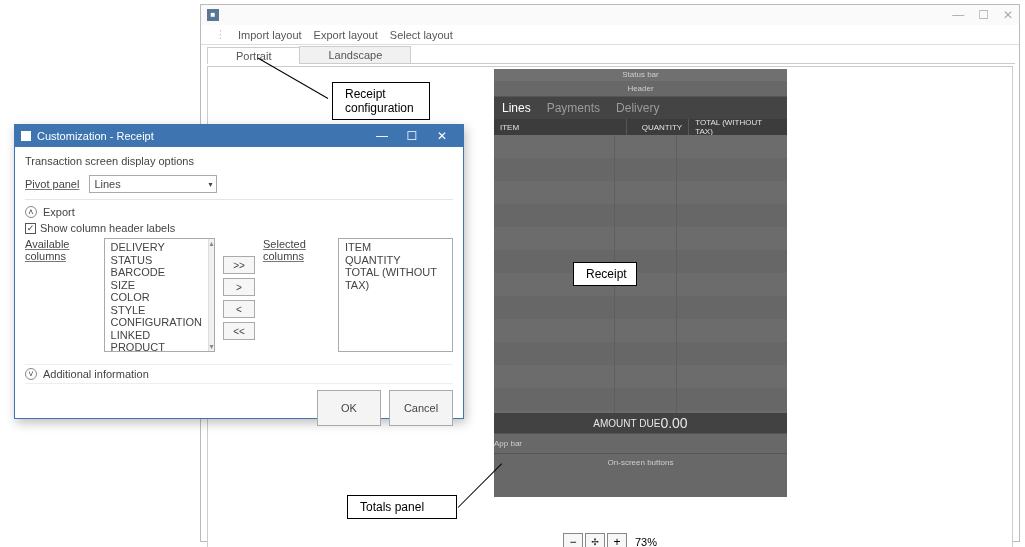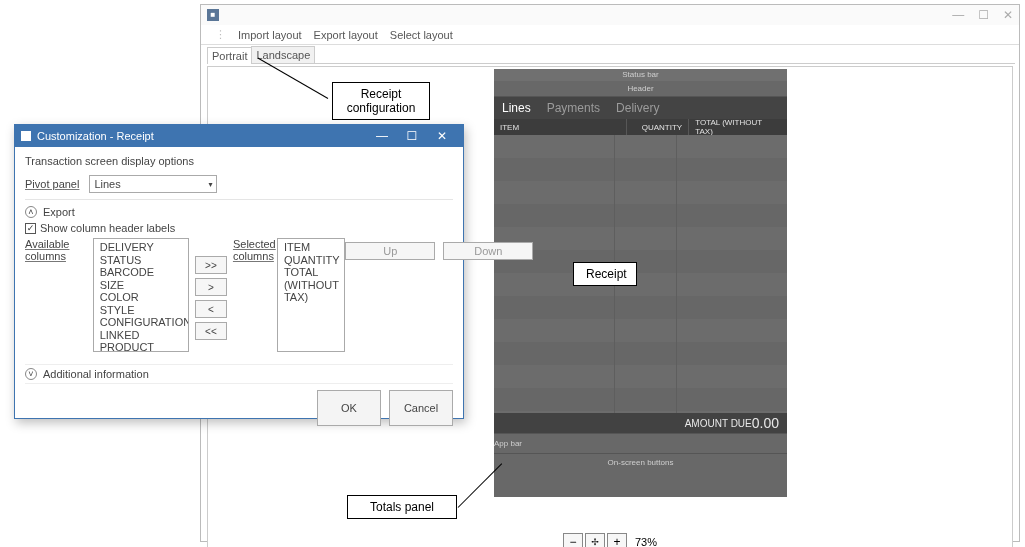--- a/index.html
+++ b/index.html
@@ -9,48 +9,48 @@
   .mainwin { position: absolute; left: 200px; top: 4px; width: 820px; height: 538px; border: 1px solid #bbb; background: #fff; }
   .titlebar { height: 20px; background: #fafafa; display: flex; align-items: center; padding: 0 6px; color: #7a7a7a; font-size: 11px; }
   .tb-icon { width: 12px; height: 12px; background: #5a7697; color: #fff; text-align: center; line-height: 12px; font-size: 8px; margin-right: 6px; }
   .winbtns { margin-left: auto; display: flex; gap: 14px; color: #aaa; font-size: 12px; }
 
   .menubar { height: 20px; border-bottom: 1px solid #ddd; display: flex; align-items: center; padding: 0 14px; gap: 12px; color: #575757; }
   .menubar span { cursor: pointer; }
   .menubar .dots { color: #bdbdbd; margin-right: 0; }
 
   .tabs { display: flex; border-bottom: 1px solid #ccc; margin: 1px 4px 0 6px; }
-  .tab { padding: 2px 4px; border: 1px solid #ccc; border-bottom: none; margin-right: -1px; background: #f1f1f1; color: #555; cursor: pointer; }
+  .tab { padding: 2px 28px; border: 1px solid #ccc; border-bottom: none; margin-right: -1px; background: #f1f1f1; color: #555; cursor: pointer; }
   .tab.active { background: #fff; position: relative; top: 1px; }
 
   .canvas { position: relative; margin: 2px 6px 6px 6px; height: 488px; border: 1px solid #ccc; background: #fff; }
 
   
   .device { position: absolute; left: 286px; top: 2px; width: 293px; height: 428px; background: #6a6a6a; color: #e2e2e2; }
   .d-statusbar { height: 12px; background: #707070; text-align: center; font-size: 8px; line-height: 12px; color: #cfcfcf; }
   .d-header { height: 16px; text-align: center; font-size: 8px; line-height: 16px; background: #686868; border-bottom: 1px solid #555; color: #cfcfcf; }
   .d-tabs { height: 22px; display: flex; align-items: center; gap: 16px; padding: 0 8px; background: #444; font-size: 12px; }
   .d-tabs .on { color: #fff; } .d-tabs .off { color: #9b9b9b; }
   .d-cols { height: 16px; display: flex; background: #3c3c3c; font-size: 8px; }
   .d-cols div { display: flex; align-items: center; padding: 0 6px; }
   .d-cols .c1 { flex: 1.4; border-right: 1px solid #575757; }
   .d-cols .c2 { width: 62px; justify-content: flex-end; border-right: 1px solid #575757; }
   .d-cols .c3 { flex: 1; justify-content: center; }
   .d-rows { background: repeating-linear-gradient(#6c6c6c 0, #6c6c6c 23px, #676767 23px, #676767 46px); height: 278px; position: relative; }
   .d-rows .vline { position: absolute; top: 0; bottom: 0; width: 1px; background: #5e5e5e; }
-  .d-total { height: 20px; background: #424242; display: flex; justify-content: flex-end; align-items: center; padding: 2px 8px; font-size: 10px; color: #e8e8e8; }
+  .d-total { height: 20px; background: #424242; display: flex; justify-content: center; align-items: center; padding: 2px 8px; font-size: 10px; color: #e8e8e8; }
   .d-appbar { height: 20px; text-align: left; font-size: 8px; line-height: 20px; background: #686868; color: #cfcfcf; border-top: 1px solid #555; }
   .d-onsc { height: 44px; text-align: center; font-size: 8px; padding-top: 4px; background: #686868; color: #cfcfcf; border-top: 1px solid #555; }
 
   .zoomctl { position: absolute; left: 0; right: 0; bottom: 2px; display: flex; justify-content: center; align-items: center; gap: 2px; }
   .zbtn { width: 20px; height: 18px; border: 1px solid #888; background: #f7f7f7; display: flex; align-items: center; justify-content: center; font-size: 12px; cursor: pointer; }
   .zval { margin-left: 6px; }
 
   
-  .callout { position: absolute; background: #fff; border: 1px solid #000; padding: 4px 12px; font-size: 12px; text-align: center; line-height: 14px; }
+  .callout { position: absolute; background: #fff; border: 1px solid #000; padding: 4px 12px; font-size: 12px; text-align: left; line-height: 14px; }
   .line { position: absolute; background: #000; height: 1px; transform-origin: left center; }
 
   
   .dialog { position: absolute; left: 14px; top: 124px; width: 450px; height: 295px; border: 1px solid #3e74b0; background: #fff; box-shadow: 2px 4px 10px rgba(0,0,0,0.25); }
   .dlg-title { height: 22px; background: #3e74b0; color: #fff; display: flex; align-items: center; padding: 0 6px; font-size: 11px; }
   .dlg-title .wicon { width: 10px; height: 10px; background: #fff; margin-right: 6px; display:inline-block; }
   .dlg-wbtns { margin-left: auto; display: flex; }
   .dlg-wbtns div { width: 30px; text-align: center; font-size: 12px; cursor: pointer; }
   .dlg-body { padding: 6px 10px 6px 10px; color: #444; position: relative; }
   .dlg-body .heading { margin: 2px 0 8px 0; }
@@ -208,24 +208,20 @@
       </div>
       <div class="col-list">
         <span class="ulabel">Selected columns</span>
         <div class="listbox">
           <div class="listcontent">
             <div>ITEM</div>
             <div>QUANTITY</div>
             <div>TOTAL (WITHOUT TAX)</div>
           </div>
         </div>
-        <div class="updown">
-          <div class="udbtn">Up</div>
-          <div class="udbtn">Down</div>
-        </div>
       </div>
     </div>
 
     <div class="addl">
       <span class="circ">˅</span>
       <span>Additional information</span>
     </div>
 
     <div class="dlg-footer">
       <div class="fbtn">OK</div>

